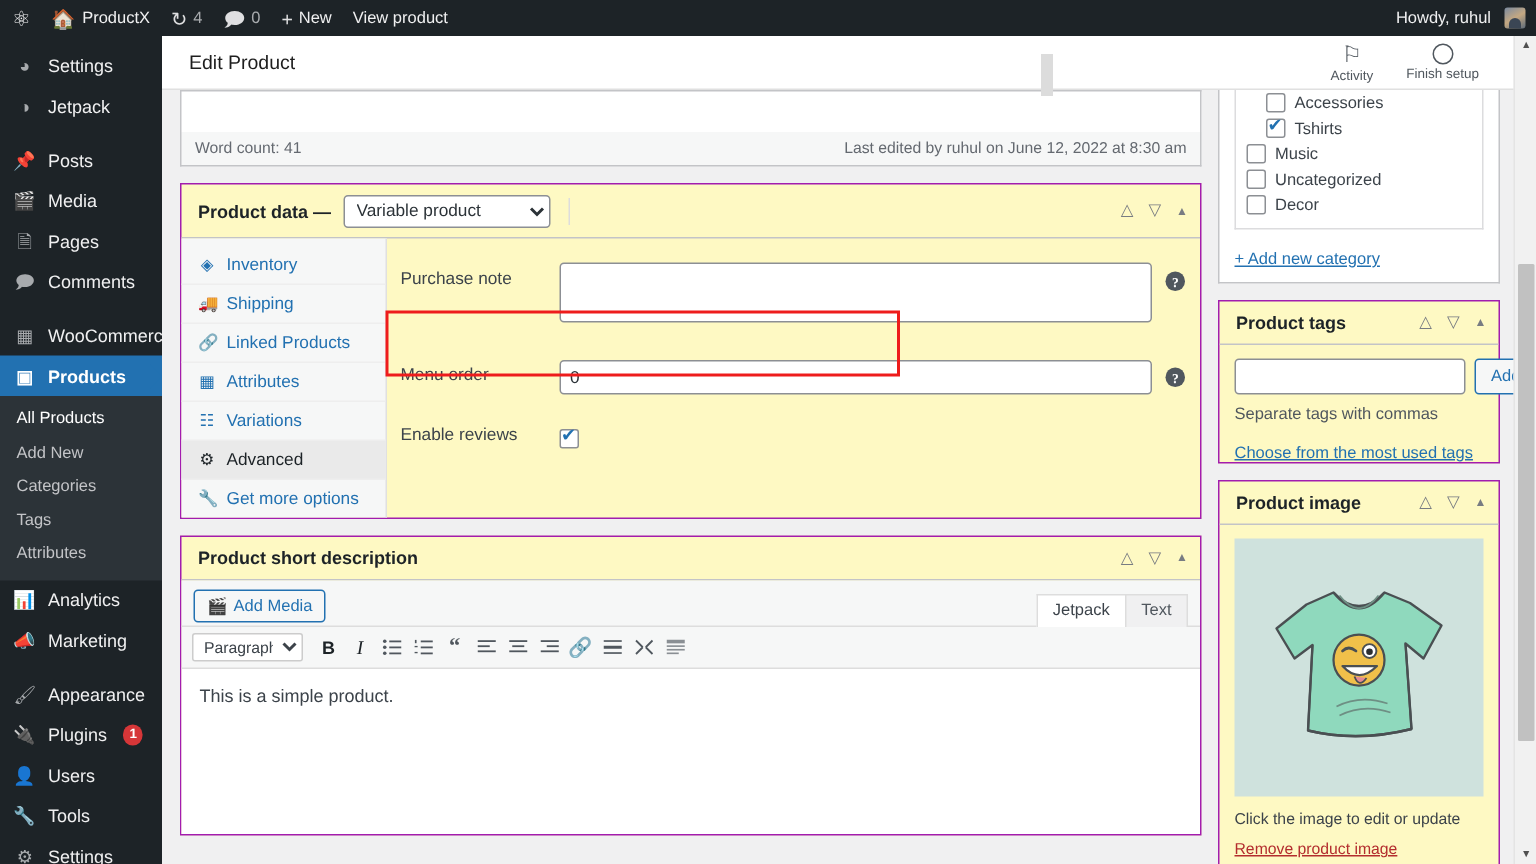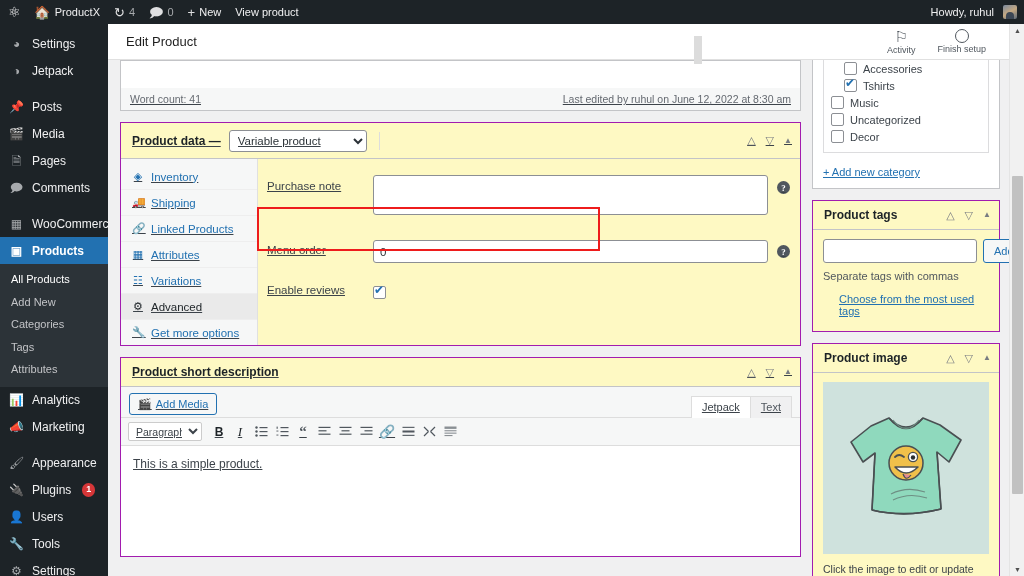--- a/index.html
+++ b/index.html
@@ -85,21 +85,21 @@
     color: #50575e; font-size: 9px;
   }
   .hdr-action .ha-ico { font-size: 15px; line-height: 15px; color: #50575e; }
   .ring {
     width: 14px; height: 14px; border: 1.4px solid #50575e; border-radius: 50%;
   }
   
   #content {
     position: absolute; top: 36px; left: 0; width: 916px; height: 516px;
   }
-  #col-main { position: absolute; left: 12px; top: 0; width: 681px; text-decoration: underline; }
+  #col-main { position: absolute; left: 12px; top: 0; width: 681px; }
   #col-side { position: absolute; left: 704px; top: 0; width: 188px; }
   .postbox {
     background: #fef9c3; border: 1px solid #a21caf; margin-bottom: 11px;
   }
   .pb-head {
     display: flex; align-items: center; height: 29px;
     padding: 0 8px 0 11px; border-bottom: 1px solid #c3c4c7;
   }
   .pb-title { font-size: 12px; font-weight: 700; color: #1d2327; }
   .pb-tools { margin-left: auto; display: flex; align-items: center; gap: 10px; color: #787c82; }
@@ -223,21 +223,21 @@
   .tag-row { display: flex; gap: 6px; padding: 9px 10px 0 10px; }
   .tag-input {
     flex: 1; height: 24px; border: 1px solid #8c8f94; border-radius: 3px;
     font-family: "Liberation Sans", sans-serif; font-size: 11px; padding: 0 5px; background: #fff;
   }
   .btn-add {
     height: 24px; padding: 0 10px; border: 1px solid #2271b1; border-radius: 3px;
     background: #f6f7f7; color: #2271b1; font-size: 11px; font-family: "Liberation Sans", sans-serif;
   }
   .tag-hint { padding: 7px 10px 2px; font-size: 11px; color: #50575e; }
-  .tag-link-wrap { padding: 9px 10px 13px; margin-left: 16px; }
+  .tag-link-wrap { padding: 9px 10px 0; }
   .img-wrap { padding: 9px 10px 0 10px; }
   .img-thumb {
     width: 100%; height: 172px; background: #cfe2dd;
     display: flex; align-items: center; justify-content: center;
   }
   .img-caption { padding: 9px 10px 0; font-size: 10.5px; color: #3c434a; }
   .link-red {
     color: #b32d2e; font-size: 10.5px; text-decoration: underline;
     display: inline-block; padding: 8px 10px 10px;
   }

